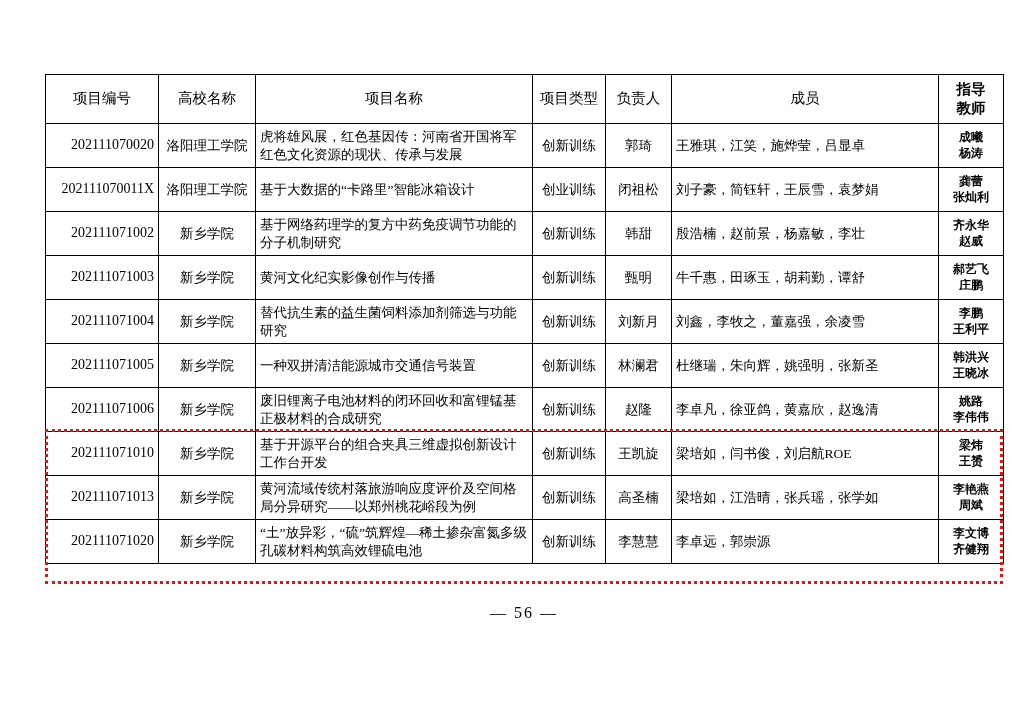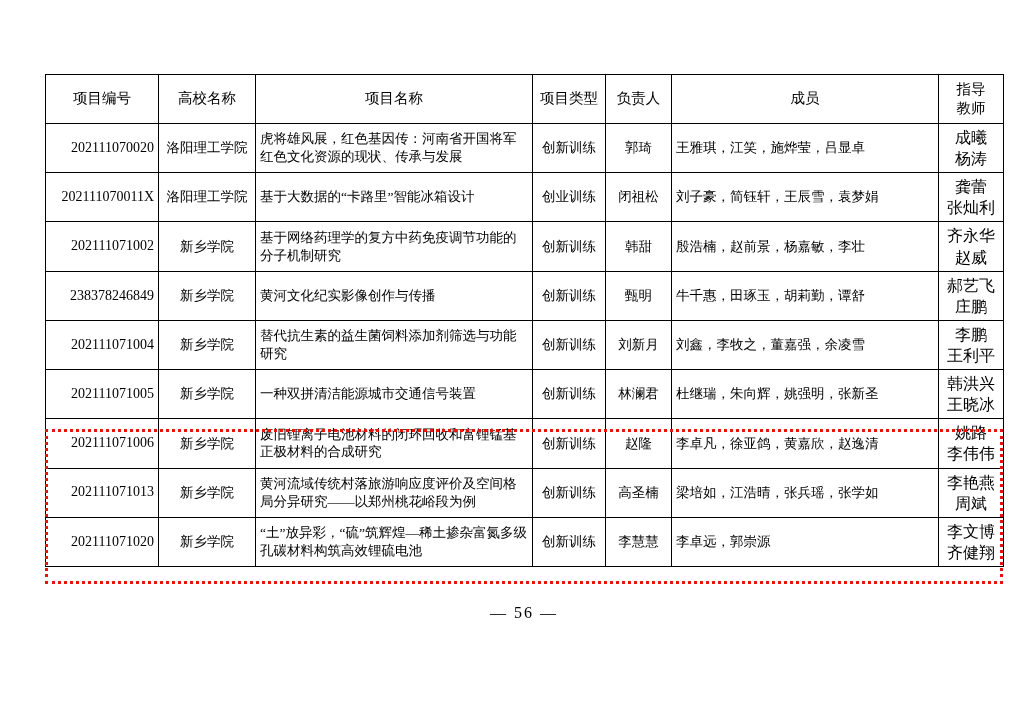--- a/index.html
+++ b/index.html
@@ -67,24 +67,24 @@
   }
   td.members {
     padding-left: 9px;
     margin-left: 19px;
   }
   td.code {
     font-size: 14px;
     text-align: right;
   }
   td.teacher {
-    font-size: 16px;
+    font-size: 12px;
     line-height: 1.3;
   }
-  .teacher-line { display: block; white-space: nowrap; }
+  .teacher-line { display: block; white-space: nowrap; font-weight: bold; }
   .row-h1 { height: 44px; }
   .row-h2 { height: 44px; }
 
   
   .red-box {
     position: absolute;
     border-top: 3px dotted #e8130f;
     border-bottom: 3px dotted #e8130f;
     border-left: 3px dotted #e8130f;
     border-right: 3px dotted #e8130f;
@@ -163,21 +163,21 @@
           <td class="name">基于网络药理学的复方中药免疫调节功能的分子机制研究</td>
           <td class="type">创新训练</td>
           <td class="leader">韩甜</td>
           <td class="members">殷浩楠，赵前景，杨嘉敏，李壮</td>
           <td class="teacher">
             <span class="teacher-line">齐永华</span>
             <span class="teacher-line">赵威</span>
           </td>
         </tr>
         <tr class="row-h1">
-          <td class="code">238378246849</td>
+          <td class="code">202111071003</td>
           <td class="school">新乡学院</td>
           <td class="name">黄河文化纪实影像创作与传播</td>
           <td class="type">创新训练</td>
           <td class="leader">甄明</td>
           <td class="members">牛千惠，田琢玉，胡莉勤，谭舒</td>
           <td class="teacher">
             <span class="teacher-line">郝艺飞</span>
             <span class="teacher-line">庄鹏</span>
           </td>
         </tr>
@@ -208,20 +208,32 @@
         <tr class="row-h2">
           <td class="code">202111071006</td>
           <td class="school">新乡学院</td>
           <td class="name">废旧锂离子电池材料的闭环回收和富锂锰基正极材料的合成研究</td>
           <td class="type">创新训练</td>
           <td class="leader">赵隆</td>
           <td class="members">李卓凡，徐亚鸽，黄嘉欣，赵逸清</td>
           <td class="teacher">
             <span class="teacher-line">姚路</span>
             <span class="teacher-line">李伟伟</span>
+          </td>
+        </tr>
+        <tr class="row-h2">
+          <td class="code">202111071010</td>
+          <td class="school">新乡学院</td>
+          <td class="name">基于开源平台的组合夹具三维虚拟创新设计工作台开发</td>
+          <td class="type">创新训练</td>
+          <td class="leader">王凯旋</td>
+          <td class="members">梁培如，闫书俊，刘启航ROE</td>
+          <td class="teacher">
+            <span class="teacher-line">梁炜</span>
+            <span class="teacher-line">王赟</span>
           </td>
         </tr>
         <tr class="row-h2">
           <td class="code">202111071013</td>
           <td class="school">新乡学院</td>
           <td class="name">黄河流域传统村落旅游响应度评价及空间格局分异研究——以郑州桃花峪段为例</td>
           <td class="type">创新训练</td>
           <td class="leader">高圣楠</td>
           <td class="members">梁培如，江浩晴，张兵瑶，张学如</td>
           <td class="teacher">

